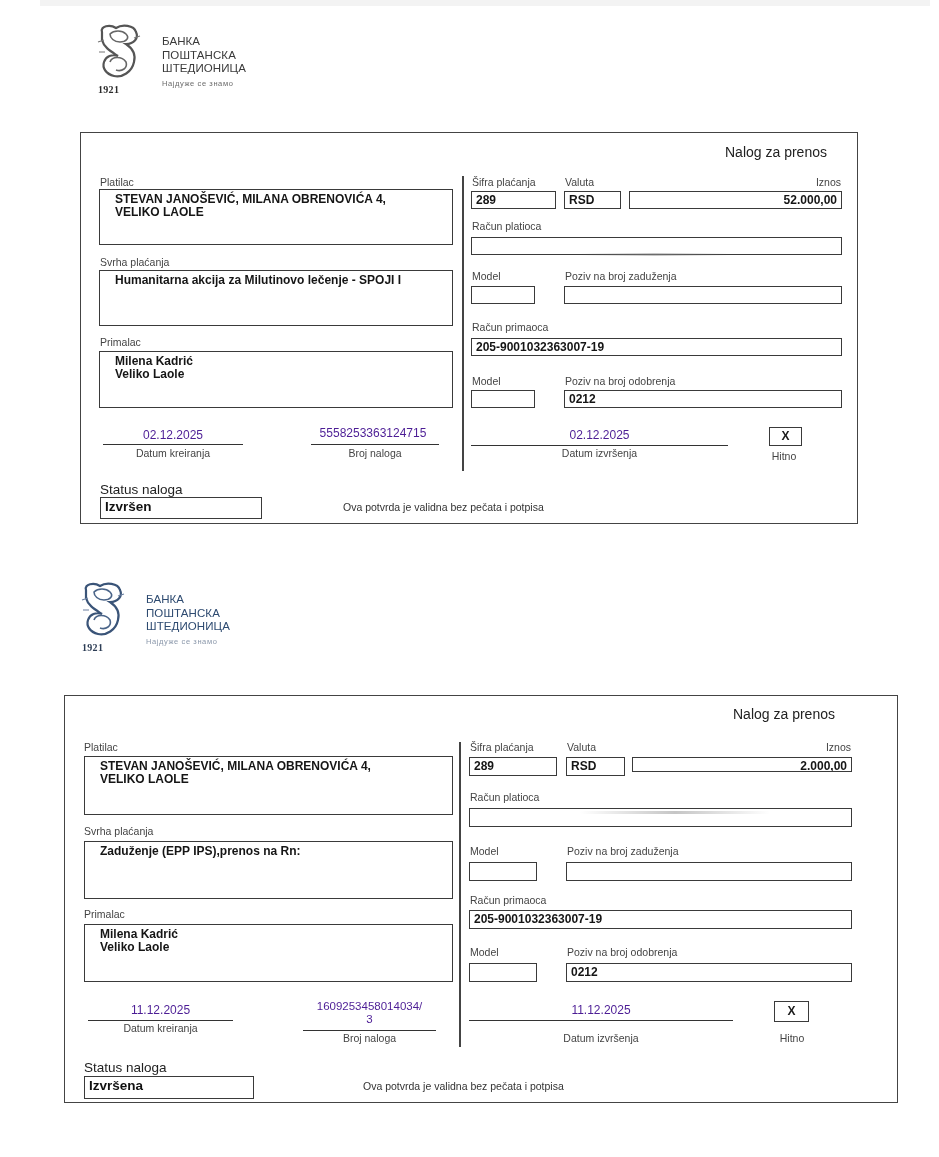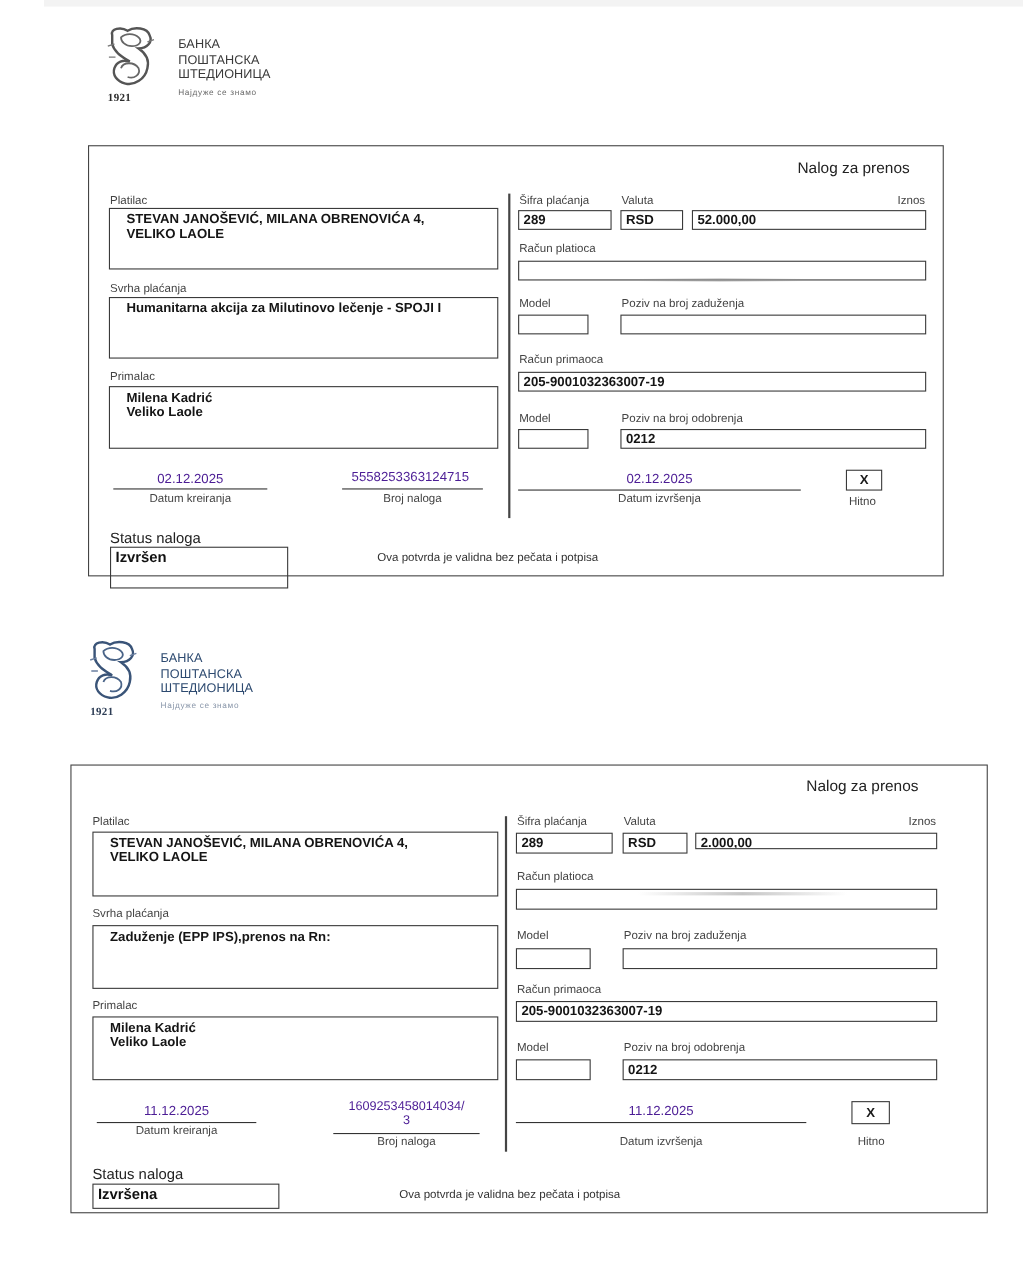--- a/index.html
+++ b/index.html
@@ -17,21 +17,21 @@
   .logo.blue .brand { color: #2d4a70; }
   .logo.blue .year { color: #2d3d55; }
   .logo.blue .slogan { color: #8a97aa; }
 
   
   .frame { position: absolute; border: 1.5px solid #444; background: #fff; }
   .title { position: absolute; font-size: 14px; font-weight: normal; color: #222; text-align: right; }
   .lbl { position: absolute; font-size: 10.5px; color: #444; white-space: nowrap; }
   .box { position: absolute; border: 1.3px solid #3a3a3a; background: #fff; font-size: 12px; font-weight: bold; color: #151515; padding: 2px 4px; line-height: 13px; white-space: nowrap; overflow: hidden; }
   .box.multi { white-space: normal; padding: 3px 15px; }
-  .box.right { text-align: left; }
+  .box.right { text-align: right; }
   .box.center { text-align: left; }
   .vline { position: absolute; width: 1.5px; background: #444; }
   .hline { position: absolute; height: 1.3px; background: #333; }
   .val { position: absolute; font-size: 12px; font-weight: normal; color: #4c1d95; text-align: center; white-space: nowrap; }
   .cap { position: absolute; font-size: 10.5px; color: #444; text-align: center; white-space: nowrap; }
   .status-lbl { position: absolute; font-size: 13.5px; color: #222; }
   .status-box { position: absolute; border: 1.3px solid #3a3a3a; font-size: 13.5px; font-weight: bold; padding: 1px 4px; color: #111; }
   .note { position: absolute; font-size: 10.5px; color: #333; white-space: nowrap; }
   .hitno-box { position: absolute; border: 1.3px solid #3a3a3a; font-size: 12px; font-weight: bold; text-align: center; line-height: 16px; }
   .blur { position: absolute; height: 3px; background: linear-gradient(90deg, rgba(180,180,180,0), rgba(150,150,150,0.55), rgba(180,180,180,0)); }
@@ -117,21 +117,21 @@
   <div class="box" style="left:564px; top:390px; width:278px; height:18px;">0212</div>
 
   <div class="val" style="left:471px; top:428px; width:257px;">02.12.2025</div>
   <div class="hline" style="left:471px; top:445px; width:257px;"></div>
   <div class="cap" style="left:471px; top:447px; width:257px;">Datum izvršenja</div>
 
   <div class="hitno-box" style="left:769px; top:427px; width:33px; height:19px;">X</div>
   <div class="cap" style="left:764px; top:450px; width:40px;">Hitno</div>
 
   <div class="status-lbl" style="left:100px; top:482px;">Status naloga</div>
-  <div class="status-box" style="left:100px; top:497px; width:162px; height:38px;">Izvršen</div>
+  <div class="status-box" style="left:100px; top:497px; width:162px; height:22px;">Izvršen</div>
 
   <div class="note" style="left:343px; top:501px;">Ova potvrda je validna bez pečata i potpisa</div>
 </div>
 
 <div>
 
   <div class="logo blue" style="left:80px; top:580px; width:200px; height:76px;">
     <svg class="emblem" viewBox="0 0 46 60">
       <path d="M6 10 C4 4 14 2 20 6 C26 2 38 3 40 10 C43 16 38 22 30 22 C36 26 40 32 38 40 C36 50 26 56 18 54 C10 52 6 46 8 40 C10 34 16 32 22 34 C16 30 8 26 6 18 Z" fill="none" stroke="#3a5478" stroke-width="2.2"></path>
       <path d="M14 12 C18 8 26 8 30 12 C34 16 30 20 24 20 C18 20 14 16 14 12 Z" fill="none" stroke="#4a6488" stroke-width="1.6"></path>

